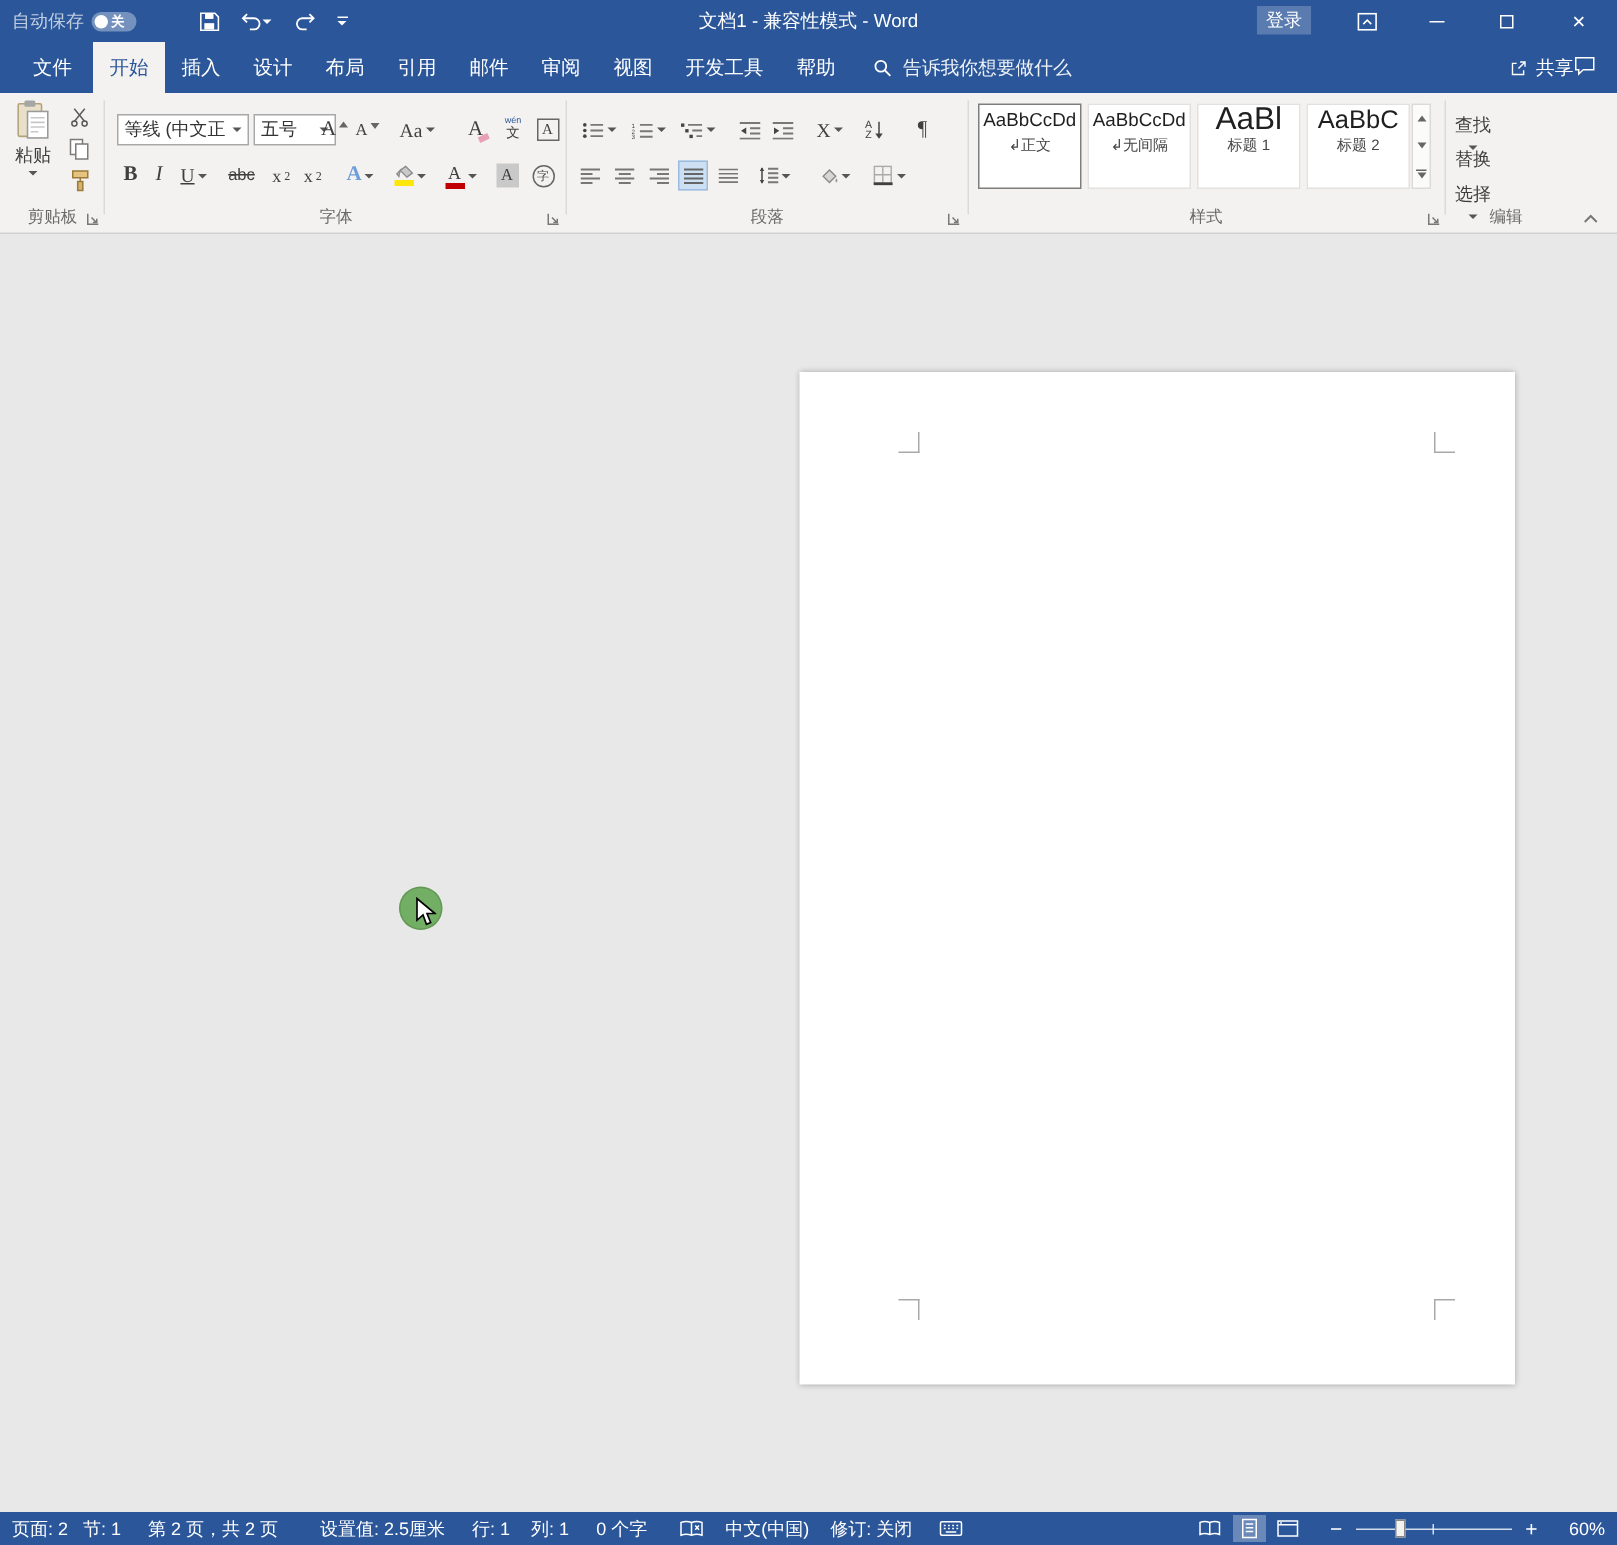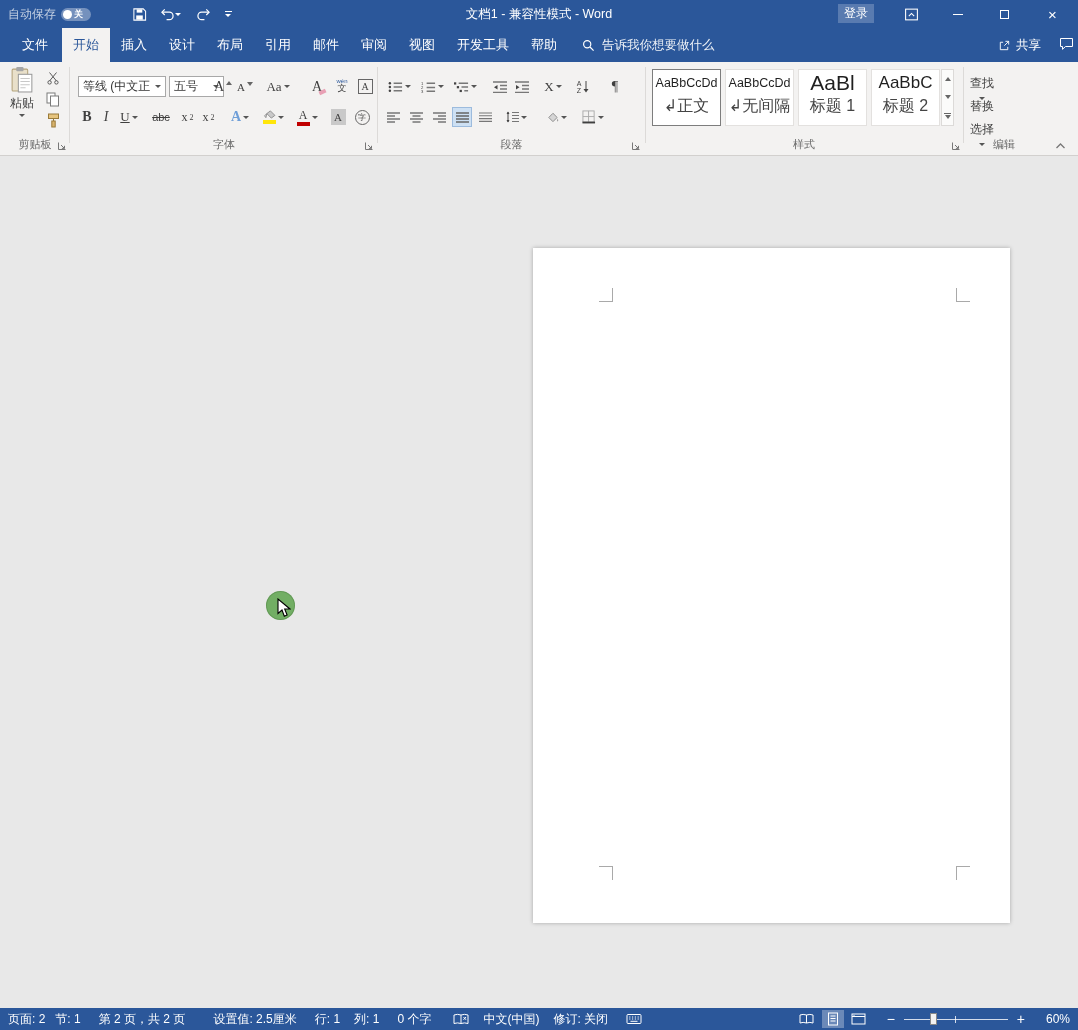--- a/index.html
+++ b/index.html
@@ -22,21 +22,21 @@
   .max-glyph { width:9px; height:9px; border:1px solid #fff; }
   .close-glyph { font-size:15px; line-height:1; }
   .ddw { width:0; height:0; border-left:3px solid transparent; border-right:3px solid transparent; border-top:3.5px solid #fff; display:inline-block; }
 
   
   .tabrow { position:absolute; top:28px; left:0; width:100%; height:34px; background:#2b579a; display:flex; align-items:stretch; color:#fff; font-size:13px; }
   .tab { padding:0 11px; display:flex; align-items:center; white-space:nowrap; }
   .tab.first { margin-left:8px; padding:0 14px; }
   .tab.active { background:#f3f2f1; color:#2b579a; }
   .tellme { display:flex; align-items:center; gap:7px; margin-left:14px; color:rgba(255,255,255,.92); font-size:12.5px; }
-  .tr-right { margin-left:auto; display:flex; align-items:center; gap:18px; padding-right:4px; }
+  .tr-right { margin-left:auto; display:flex; align-items:center; padding-right:14px; }
   .sharebtn { display:flex; align-items:center; gap:5px; font-size:12.5px; }
 
   
   .ribbon { position:absolute; top:62px; left:0; width:100%; height:94px; background:#f3f2f1; border-bottom:1px solid #d2d0ce; color:#3f3f3f; }
   .gsep { position:absolute; top:5px; height:76px; width:1px; background:#dcdad8; }
   .glabel { position:absolute; bottom:3px; font-size:11px; color:#6a6a6a; text-align:center; }
   .launcher { position:absolute; bottom:4px; width:11px; height:11px; display:flex; align-items:center; justify-content:center; }
   .ib { position:absolute; display:flex; align-items:center; justify-content:center; gap:2px; color:#3f3f3f; font-size:12px; }
   .ib.active { background:#cde0f3; border:1px solid #9cbbdd; }
   .dd { width:0; height:0; border-left:3px solid transparent; border-right:3px solid transparent; border-top:3.5px solid #555; display:inline-block; }
@@ -46,21 +46,21 @@
   .colorbar { display:block; width:13px; height:4px; margin-top:1px; }
   .stack { display:flex; flex-direction:column; align-items:center; line-height:1; }
 
   
   .pastebtn { position:absolute; left:5px; top:4px; width:34px; height:72px; display:flex; flex-direction:column; align-items:center; justify-content:flex-start; gap:2px; font-size:12px; color:#3f3f3f; }
 
   
   .stylecard { position:absolute; top:7px; width:69px; height:57px; background:#fff; border:1px solid #e3e1df; display:flex; flex-direction:column; align-items:center; justify-content:flex-end; overflow:hidden; }
   .stylecard.sel { border:1px solid #7d7d7d; }
   .sc-prev { flex:1; display:flex; align-items:center; justify-content:center; white-space:nowrap; overflow:hidden; width:100%; color:#1f1f1f; }
-  .sc-name { font-size:16px; color:#444; padding-bottom:8px; white-space:nowrap; }
+  .sc-name { font-size:10px; color:#444; padding-bottom:21px; white-space:nowrap; }
   .galcol { position:absolute; left:941px; top:7px; width:13px; height:57px; border:1px solid #dcdad8; background:#fbfbfa; display:flex; flex-direction:column; }
   .galbtn { flex:1; display:flex; align-items:center; justify-content:center; flex-direction:column; gap:1px; }
   .tri-up { width:0; height:0; border-left:3.5px solid transparent; border-right:3.5px solid transparent; border-bottom:4px solid #666; }
   .tri-dn { width:0; height:0; border-left:3.5px solid transparent; border-right:3.5px solid transparent; border-top:4px solid #666; }
   .morebar { width:7px; height:1px; background:#666; }
 
   
   .editrow { position:absolute; left:970px; height:20px; display:flex; align-items:center; gap:5px; font-size:12px; color:#3f3f3f;flex-direction:column; }
 
   

